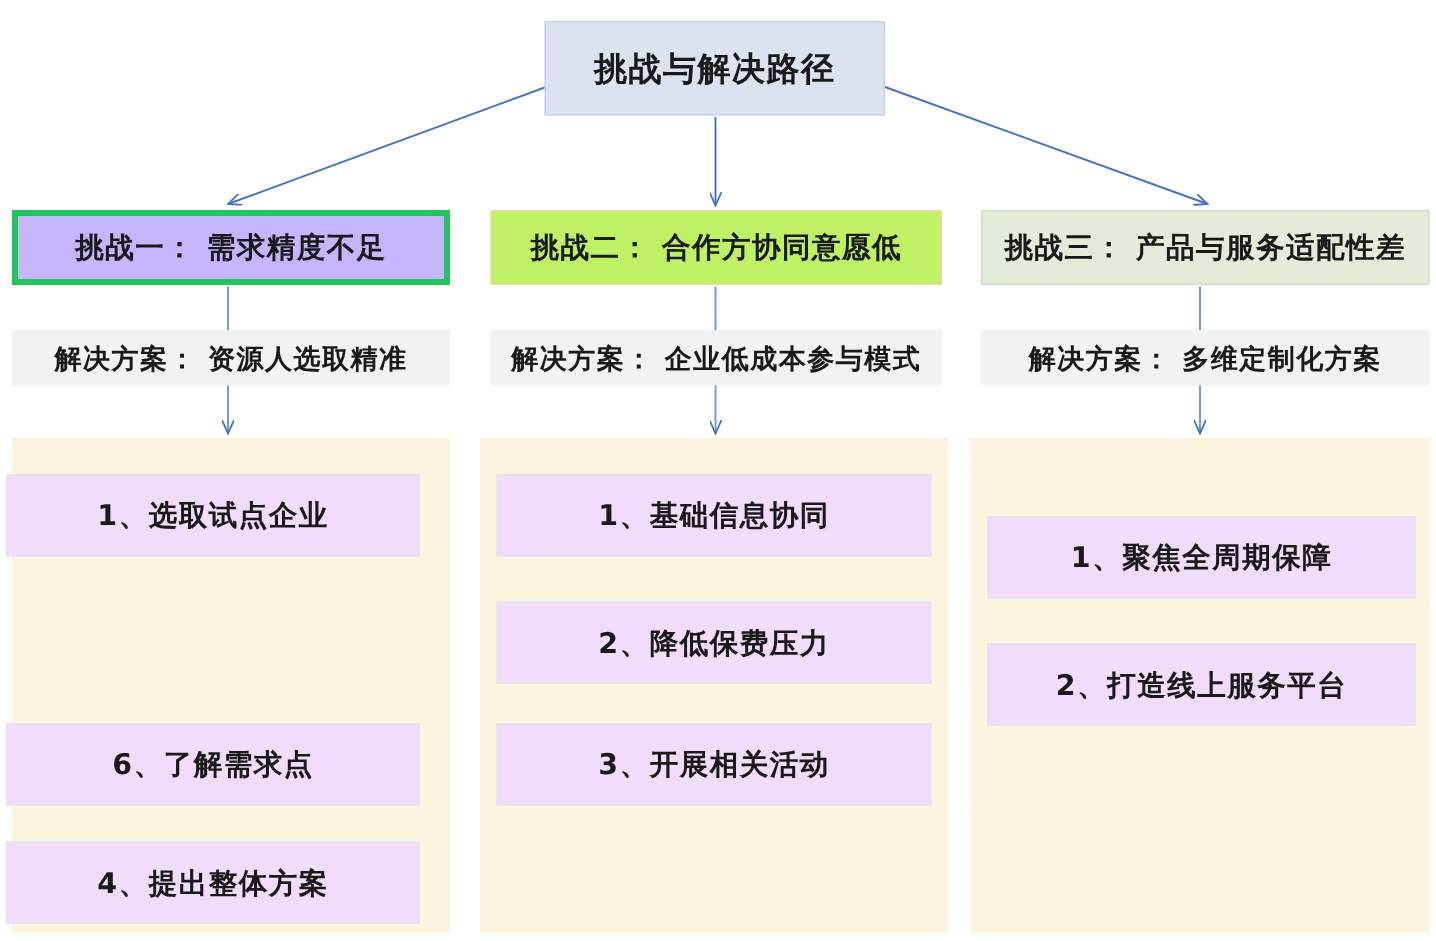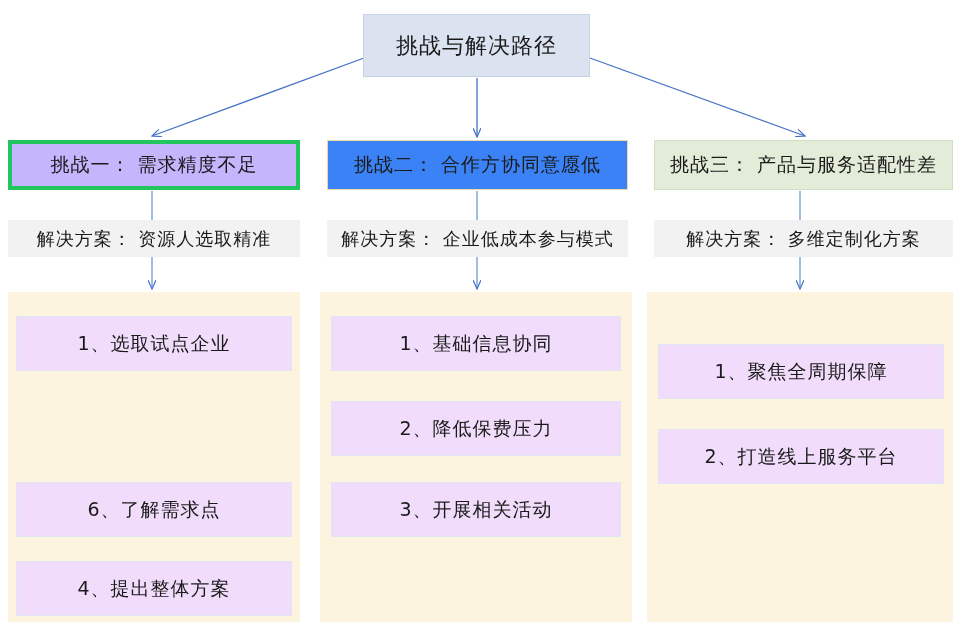--- a/index.html
+++ b/index.html
@@ -12,20 +12,21 @@
     height: 627px;
     position: relative;
     font-family: "DejaVu Sans", "Liberation Sans", sans-serif;
     overflow: hidden;
   }
   #canvas {
     position: absolute;
     left: 0; top: 0;
     width: 957px;
     height: 596px;
+    font-weight: bold;
   }
   .connectors {
     position: absolute;
     left: 0; top: 0;
     width: 957px;
     height: 627px;
     pointer-events: none;
   }
   .box {
     position: absolute;
@@ -56,21 +57,21 @@
   .challenge-1 {
     left: 8px;
     width: 292px;
     background: #c4b5fd;
     border: 4px solid #22c55e;
     align-items: center;
   }
   .challenge-2 {
     left: 327px;
     width: 301px;
-    background: #3b82f6;
+    background: #bef264;
     border: 1px solid #ecd9a8;
   }
   .challenge-3 {
     left: 654px;
     width: 299px;
     background: #e2ecd9;
     border: 1px solid #cfdfc3;
   }
   .solution-box {
     top: 220px;
@@ -102,21 +103,21 @@
     justify-content: center;
     text-align: center;
     background: #f1ddfb;
     border: 1px solid #dfe6f2;
     font-size: 19px;
     color: #1a1a1a;
     letter-spacing: 1px;
     height: 55px;
     z-index: 2;
   }
-  .col1-item { left: 16px; width: 276px; }
+  .col1-item { left: 4px; width: 276px; }
   .col2-item { left: 331px; width: 290px; }
   .col3-item { left: 658px; width: 286px; margin-top: 28px; }
 
   .row-1 { top: 316px; }
   .row-2 { top: 401px; }
   .row-3 { top: 482px; }
   .row-4 { top: 561px; }
 </style>
 </head>
 <body>

